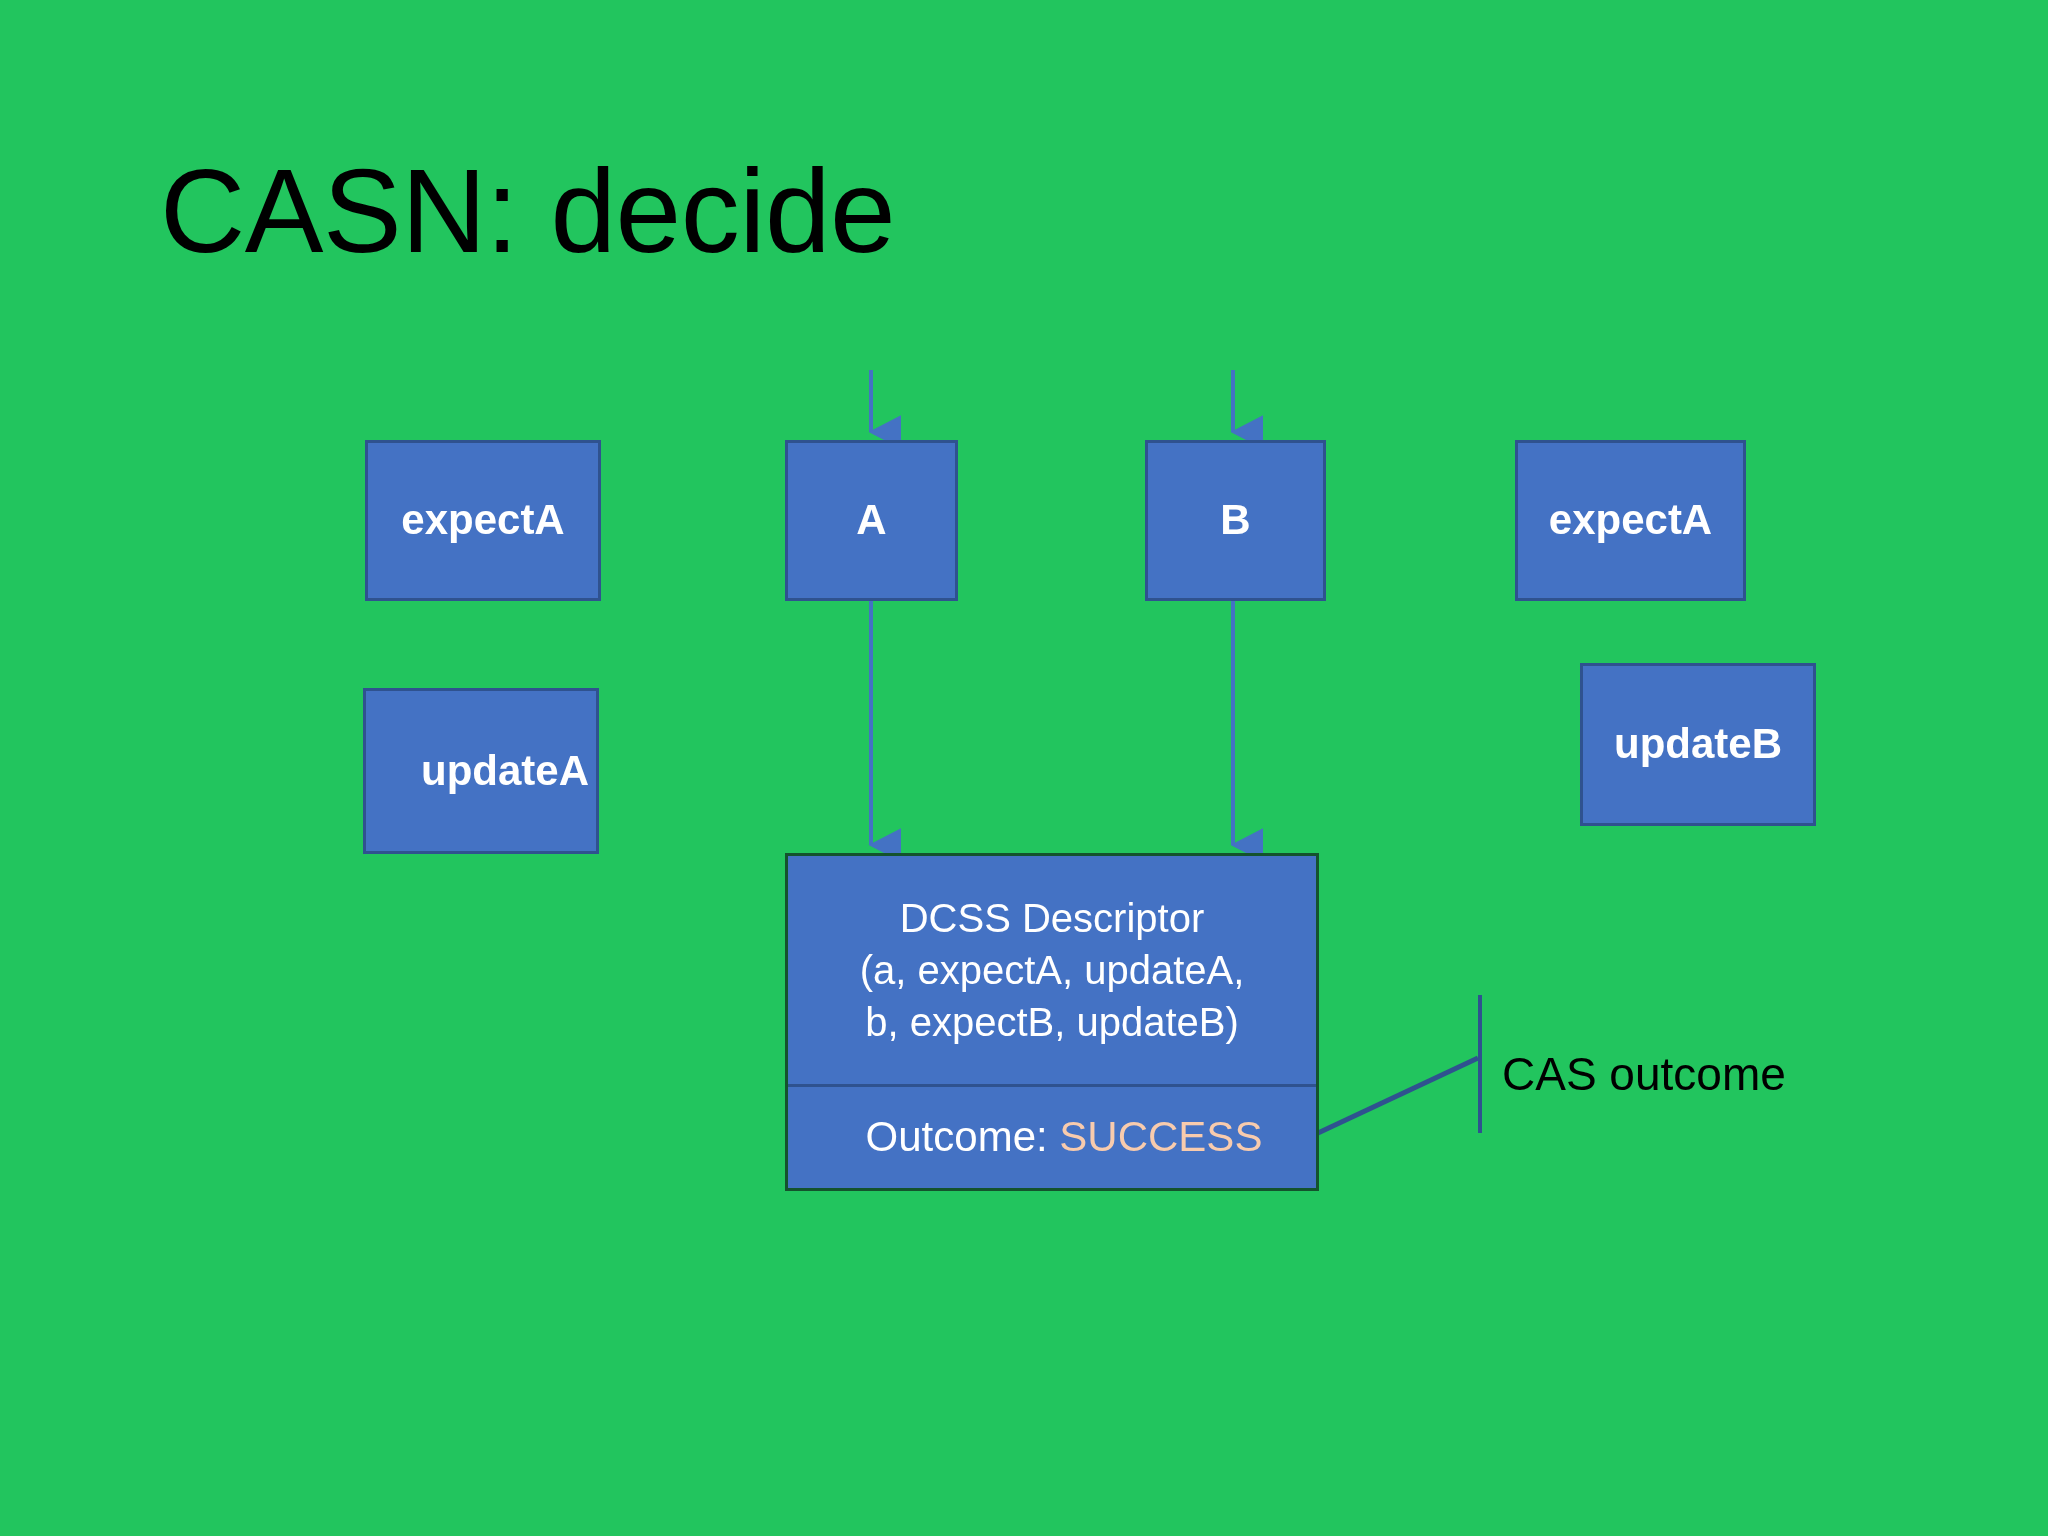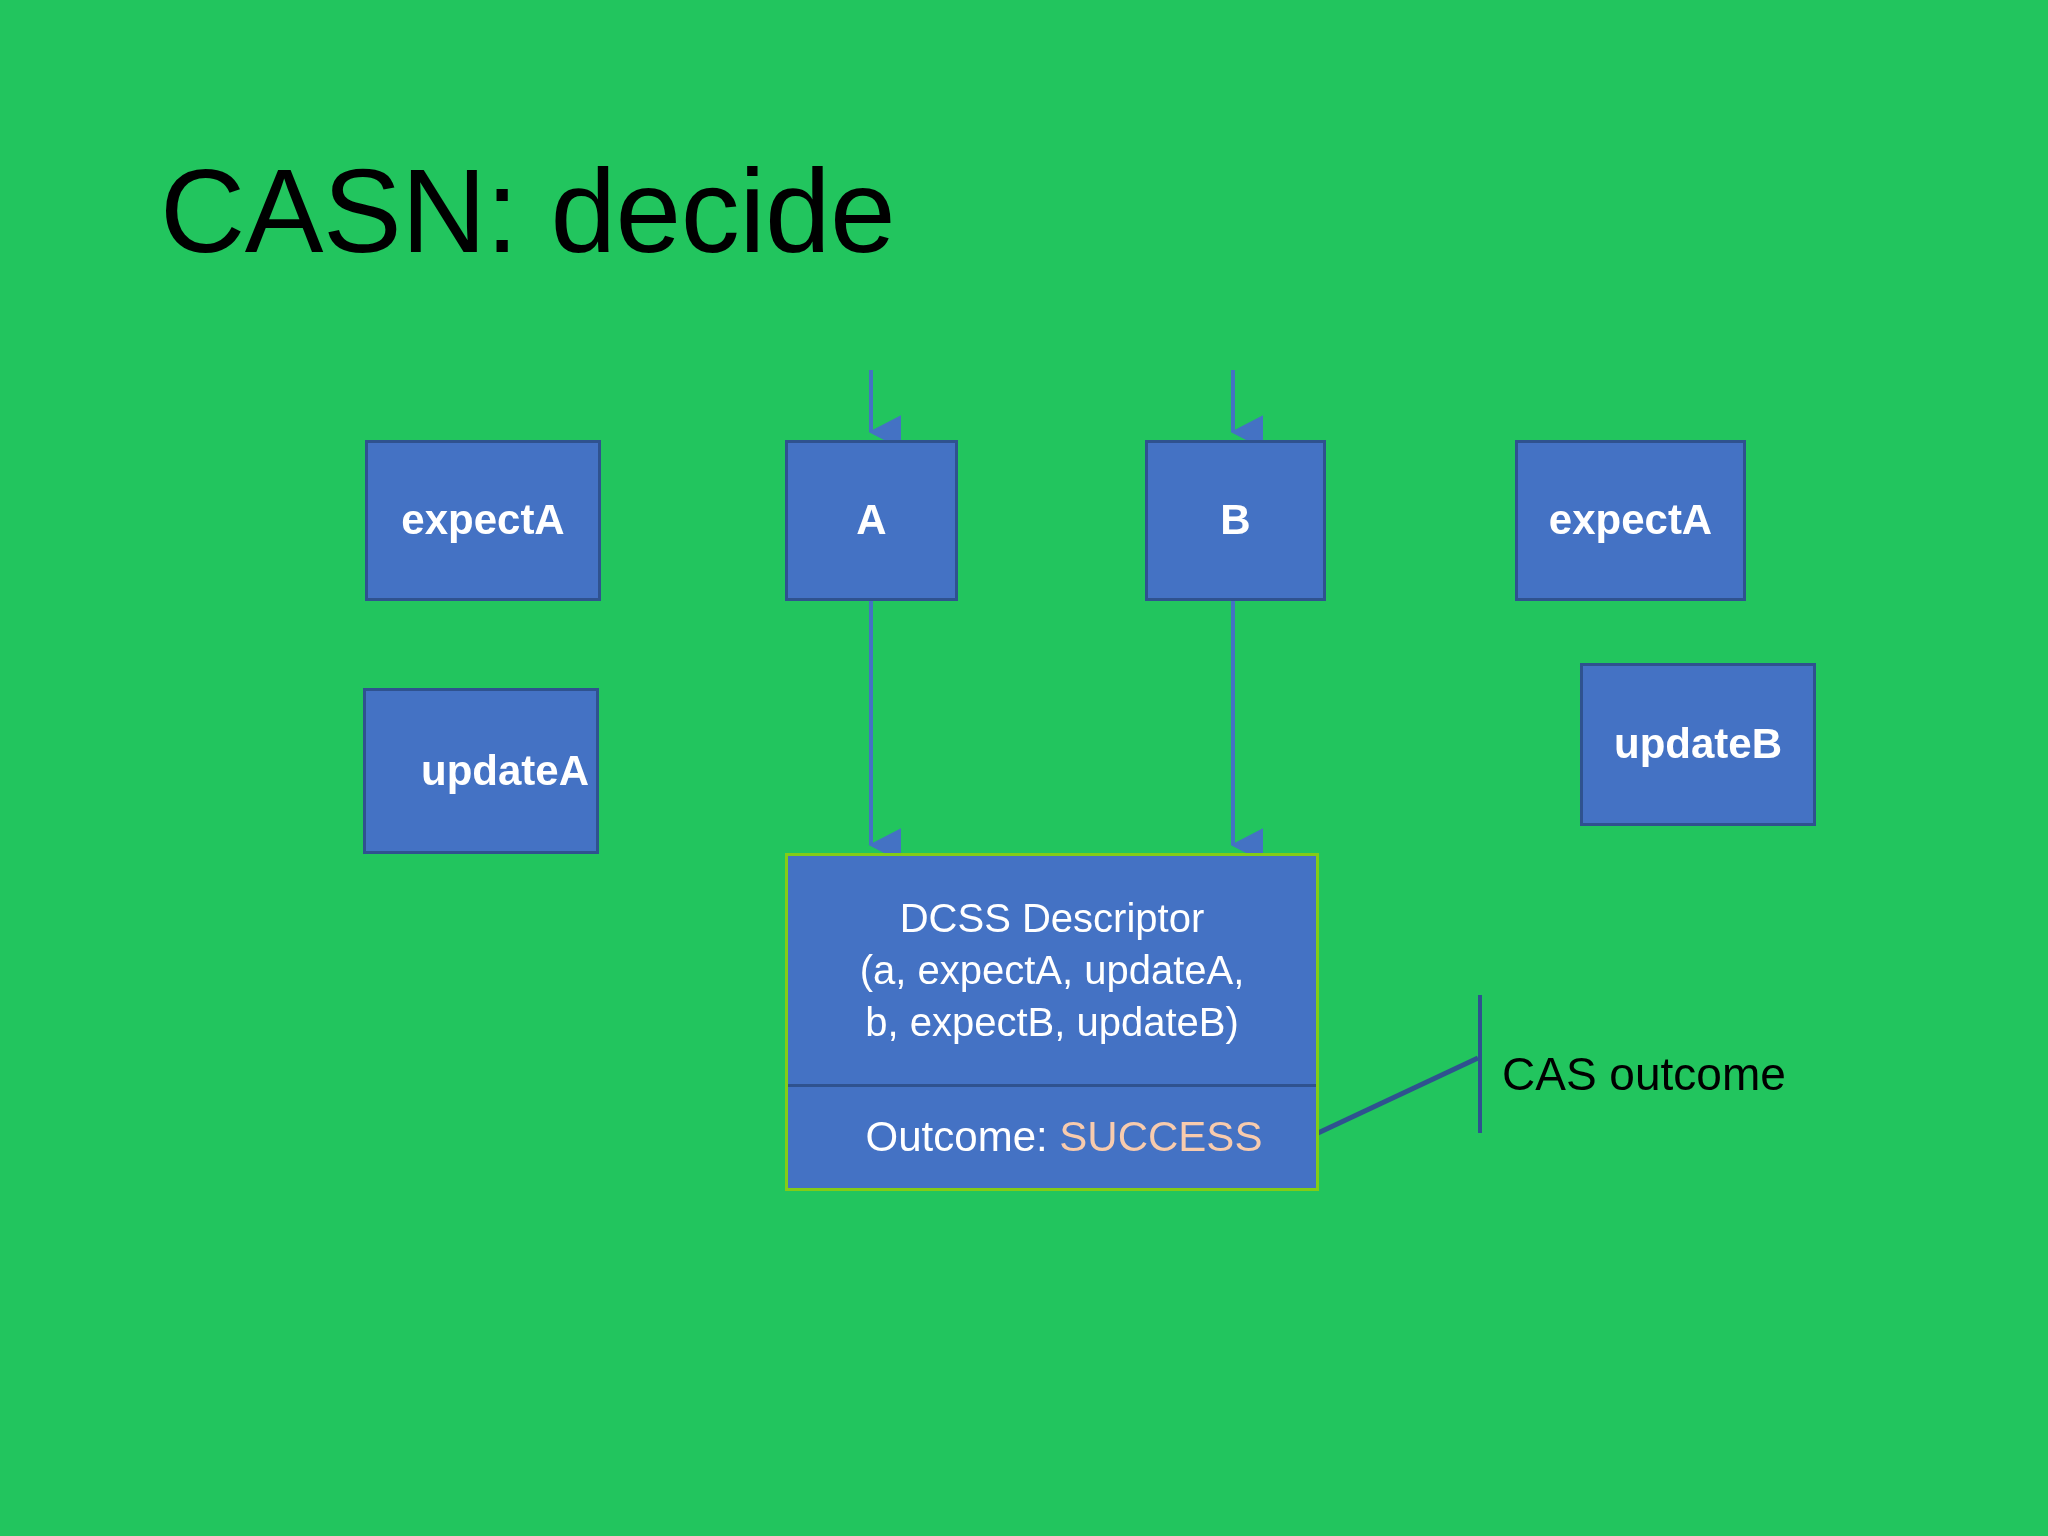--- a/index.html
+++ b/index.html
@@ -58,21 +58,21 @@
 
   
   #descriptor {
     position: absolute;
     left: 785px;
     top: 853px;
     width: 534px;
     height: 338px;
     box-sizing: border-box;
     background: #4472C4;
-    border: 3px solid #84cc16;
+    border: 3px solid #14532d;
     display: flex;
     flex-direction: column;
   }
   #descriptor-body {
     flex: 0 0 228px;
     display: flex;
     align-items: center;
     justify-content: center;
     color: #ffffff;
     font-size: 40px;

